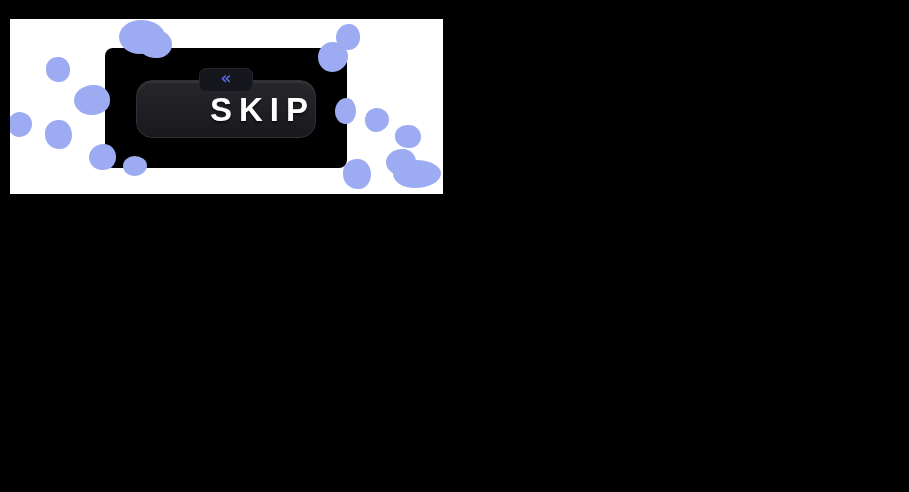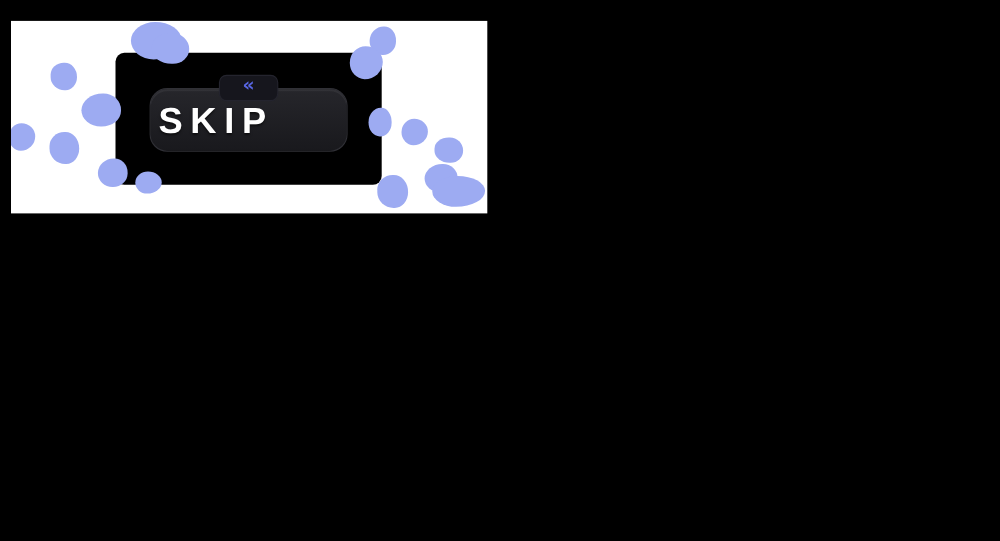--- a/index.html
+++ b/index.html
@@ -62,21 +62,21 @@
     left: 31px;
     top: 32px;
     width: 180px;
     height: 58px;
     background: linear-gradient(#26262b, #19191d);
     border: 1px solid #303036;
     border-radius: 16px;
     box-shadow: inset 0 2px 0 rgba(255,255,255,0.06), 0 2px 6px rgba(0,0,0,0.6);
     display: flex;
     align-items: center;
-    justify-content: flex-start;
+    justify-content: flex-end;
     z-index: 2;
     cursor: pointer;
     padding: 0;
   }
   .skip-label {
     color: #ffffff;
     font-size: 33px;
     font-weight: 900;
     letter-spacing: 7px;
     margin-left: 7px; 

